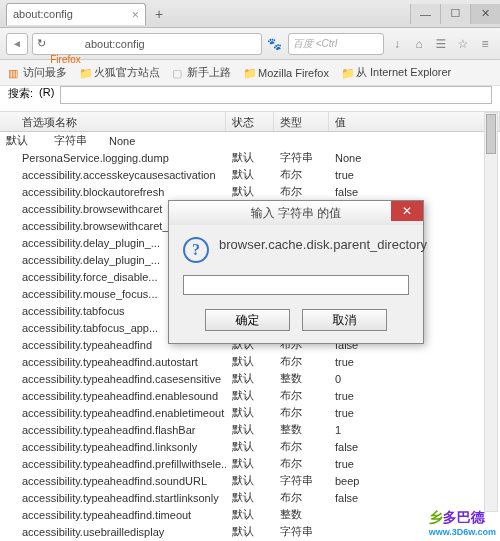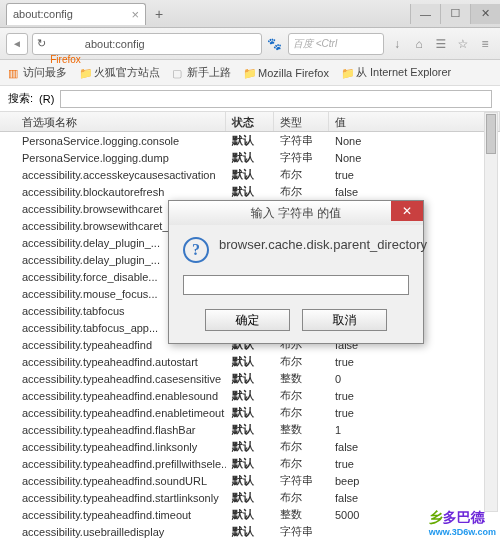--- a/index.html
+++ b/index.html
@@ -13,26 +13,26 @@
 .winbtn.x { background:#ccc; }
 .toolbar { height: 32px; background: linear-gradient(#f5f5f5,#e8e8e8); border-bottom: 1px solid #ccc; display: flex; align-items: center; padding: 0 6px; gap: 4px; }
 .navbtn { width: 22px; height: 22px; border: 1px solid #bbb; border-radius: 3px; background: #fff; display: flex; align-items: center; justify-content: center; font-size: 10px; color: #888; }
 .urlbar { flex: 1; height: 22px; border: 1px solid #bbb; border-radius: 3px; background: #fff; display: flex; align-items: center; padding: 0 4px; font-size: 11px; color: #555; gap: 4px; }
 .urlbar .ffx { color: #e60; font-size:10px;margin-top:32px; }
 .searchbar { width: 96px; height: 22px; border: 1px solid #bbb; border-radius: 3px; background: #fff; font-size: 10px; color: #aaa; padding: 0 4px; display:flex;align-items:center;gap:2px; font-style:italic;}
 .ticon { width: 18px; height: 18px; display:flex;align-items:center;justify-content:center;color:#888;font-size:12px; }
 .bookmarks { height: 26px; background: #f4f4f4; border-bottom: 1px solid #ddd; display: flex; align-items: center; padding: 0 8px; gap: 12px; font-size: 11px; color: #444; }
 .bm { display: flex; align-items: center; gap: 3px; }
 .bm .ic { width:12px;height:12px;display:inline-block; }
-.searchrow { height: 26px; background: #fff; border-bottom: 1px solid #ddd; display: flex; align-items: center; padding: 0 8px; gap: 6px; font-size: 11px; }
+.searchrow { height: 26px; background: #fff; border-bottom: 1px solid #ddd; display: flex; padding: 0 8px; gap: 6px; font-size: 11px; }
 .searchrow input { flex: 1; height: 18px; border: 1px solid #bbb; font-size: 11px; padding: 0 4px; }
 .table { position: relative; }
 .thead { height: 20px; background: linear-gradient(#f8f8f8,#ececec); border-bottom: 1px solid #ccc; display: flex; font-size: 11px; color: #333; }
 .thead div { border-right: 1px solid #ddd; padding: 3px 6px; }
-.c1 { width: 210px; margin-left: 16px; } .c2 { width: 48px; font-weight: bold; } .c3 { width: 55px; } .c4 { flex: 1; }
+.c1 { width: 210px; margin-left: 16px; } .c2 { width: 48px; } .c3 { width: 55px; } .c4 { flex: 1; }
 .tbody { font-size: 11px; color: #333; }
 .row { display: flex; height: 17px; align-items: center; }
 .row div { padding: 0 6px; white-space: nowrap; overflow: hidden; }
 .scrollbar { position: absolute; right: 2px; top: 112px; width: 14px; height: 400px; background: #f0f0f0; border: 1px solid #ddd; }
 .scrollthumb { background: #ccc; height: 40px; margin: 1px; border: 1px solid #aaa; }
 .dialog-wrap { position: absolute; left: 168px; top: 200px; width: 256px; background: #f0f0f0; border: 1px solid #888; box-shadow: 2px 2px 8px rgba(0,0,0,0.3); }
 .dialog-title { height: 24px; background: linear-gradient(#fff,#e8e8e8); display: flex; align-items: center; justify-content: center; font-size: 12px; color: #444; position: relative; }
 .dialog-close { position: absolute; right: 0; top: 0; width: 32px; height: 20px; background: #c94040; color: #fff; display: flex; align-items: center; justify-content: center; font-size: 12px; }
 .dialog-body { padding: 12px 14px 6px; display: flex; gap: 10px; align-items: flex-start; }
 .qicon { width: 26px; height: 26px; border: 2px solid #3977c4; border-radius: 50%; color: #3977c4; display: flex; align-items: center; justify-content: center; font-size: 16px; font-weight: bold; flex-shrink:0; font-family:Georgia,serif;}
@@ -108,21 +108,20 @@
 
 <div class="table">
   <div class="thead">
     <div class="c1">首选项名称</div>
     <div class="c2">状态</div>
     <div class="c3">类型</div>
     <div class="c4">值</div>
   </div>
   <div class="tbody" id="tbody">
       <div class="row">
-        <div class="c1">PersonaService.logging.console</div>
         <div class="c2">默认</div>
         <div class="c3">字符串</div>
         <div class="c4">None</div>
       </div>
       <div class="row">
         <div class="c1">PersonaService.logging.dump</div>
         <div class="c2">默认</div>
         <div class="c3">字符串</div>
         <div class="c4">None</div>
       </div>
@@ -243,21 +242,20 @@
       <div class="row">
         <div class="c1">accessibility.typeaheadfind.startlinksonly</div>
         <div class="c2">默认</div>
         <div class="c3">布尔</div>
         <div class="c4">false</div>
       </div>
       <div class="row">
         <div class="c1">accessibility.typeaheadfind.timeout</div>
         <div class="c2">默认</div>
         <div class="c3">整数</div>
-        <div class="c4">5000</div>
       </div>
       <div class="row">
         <div class="c1">accessibility.usebrailledisplay</div>
         <div class="c2">默认</div>
         <div class="c3">字符串</div>
         <div class="c4"></div>
       </div>
       <div class="row">
         <div class="c4"></div>
       </div>

